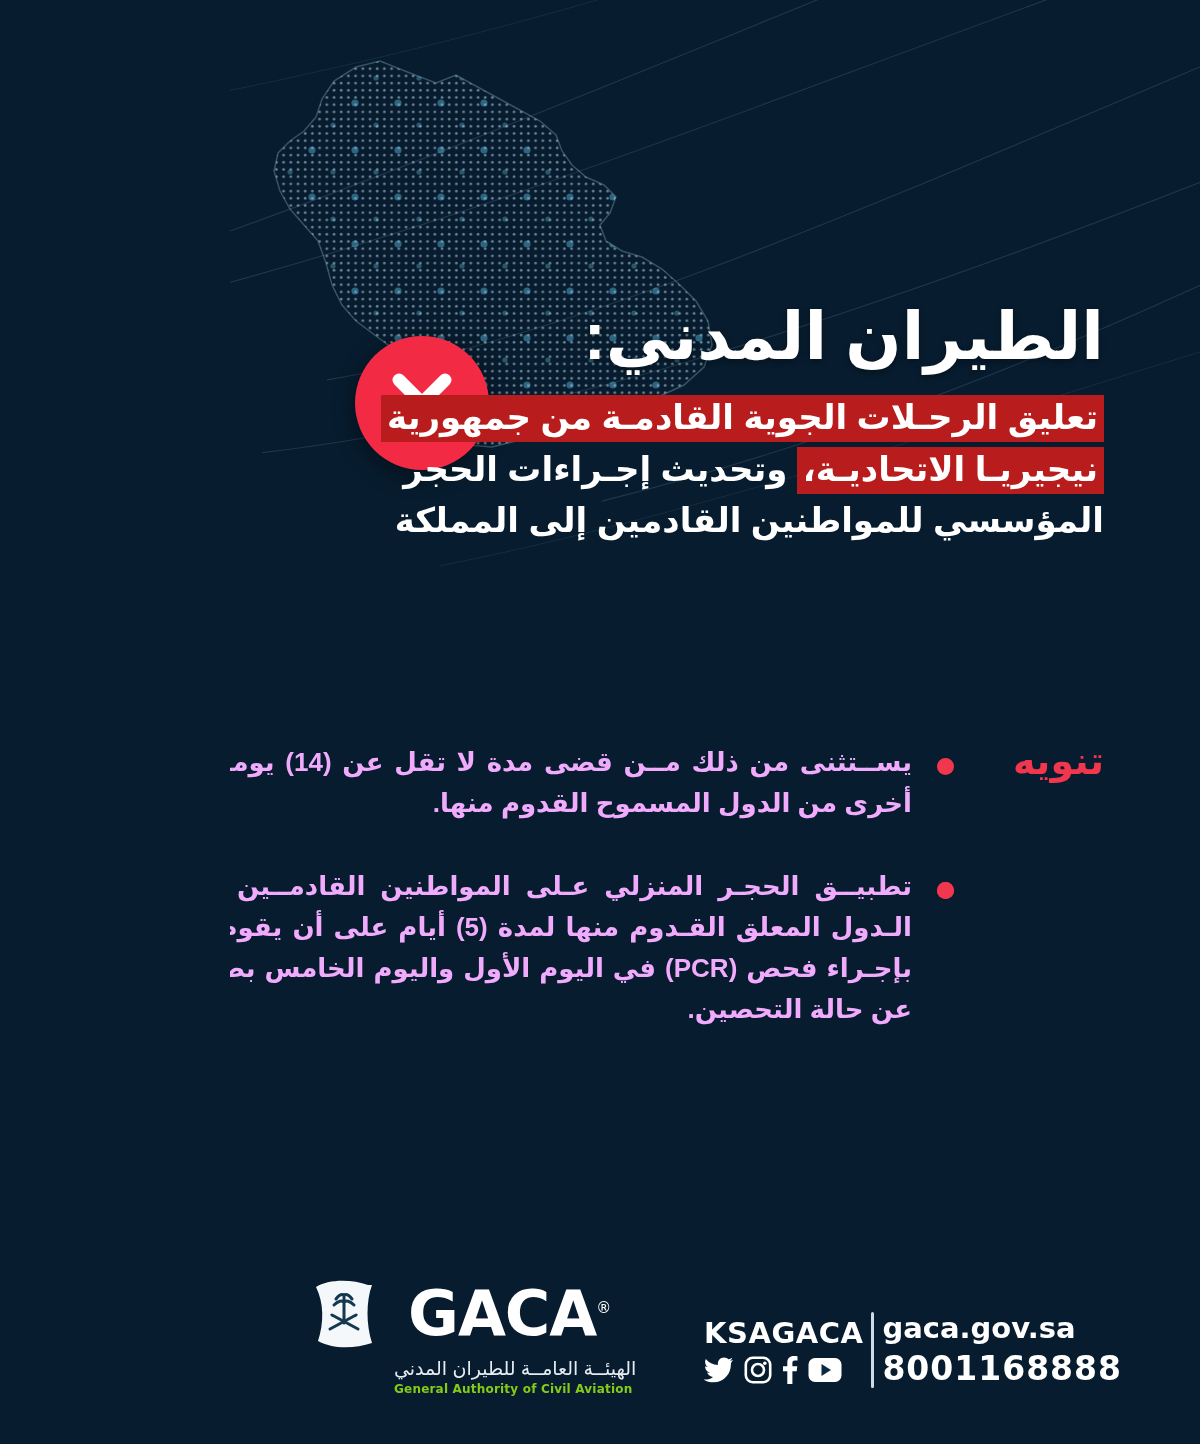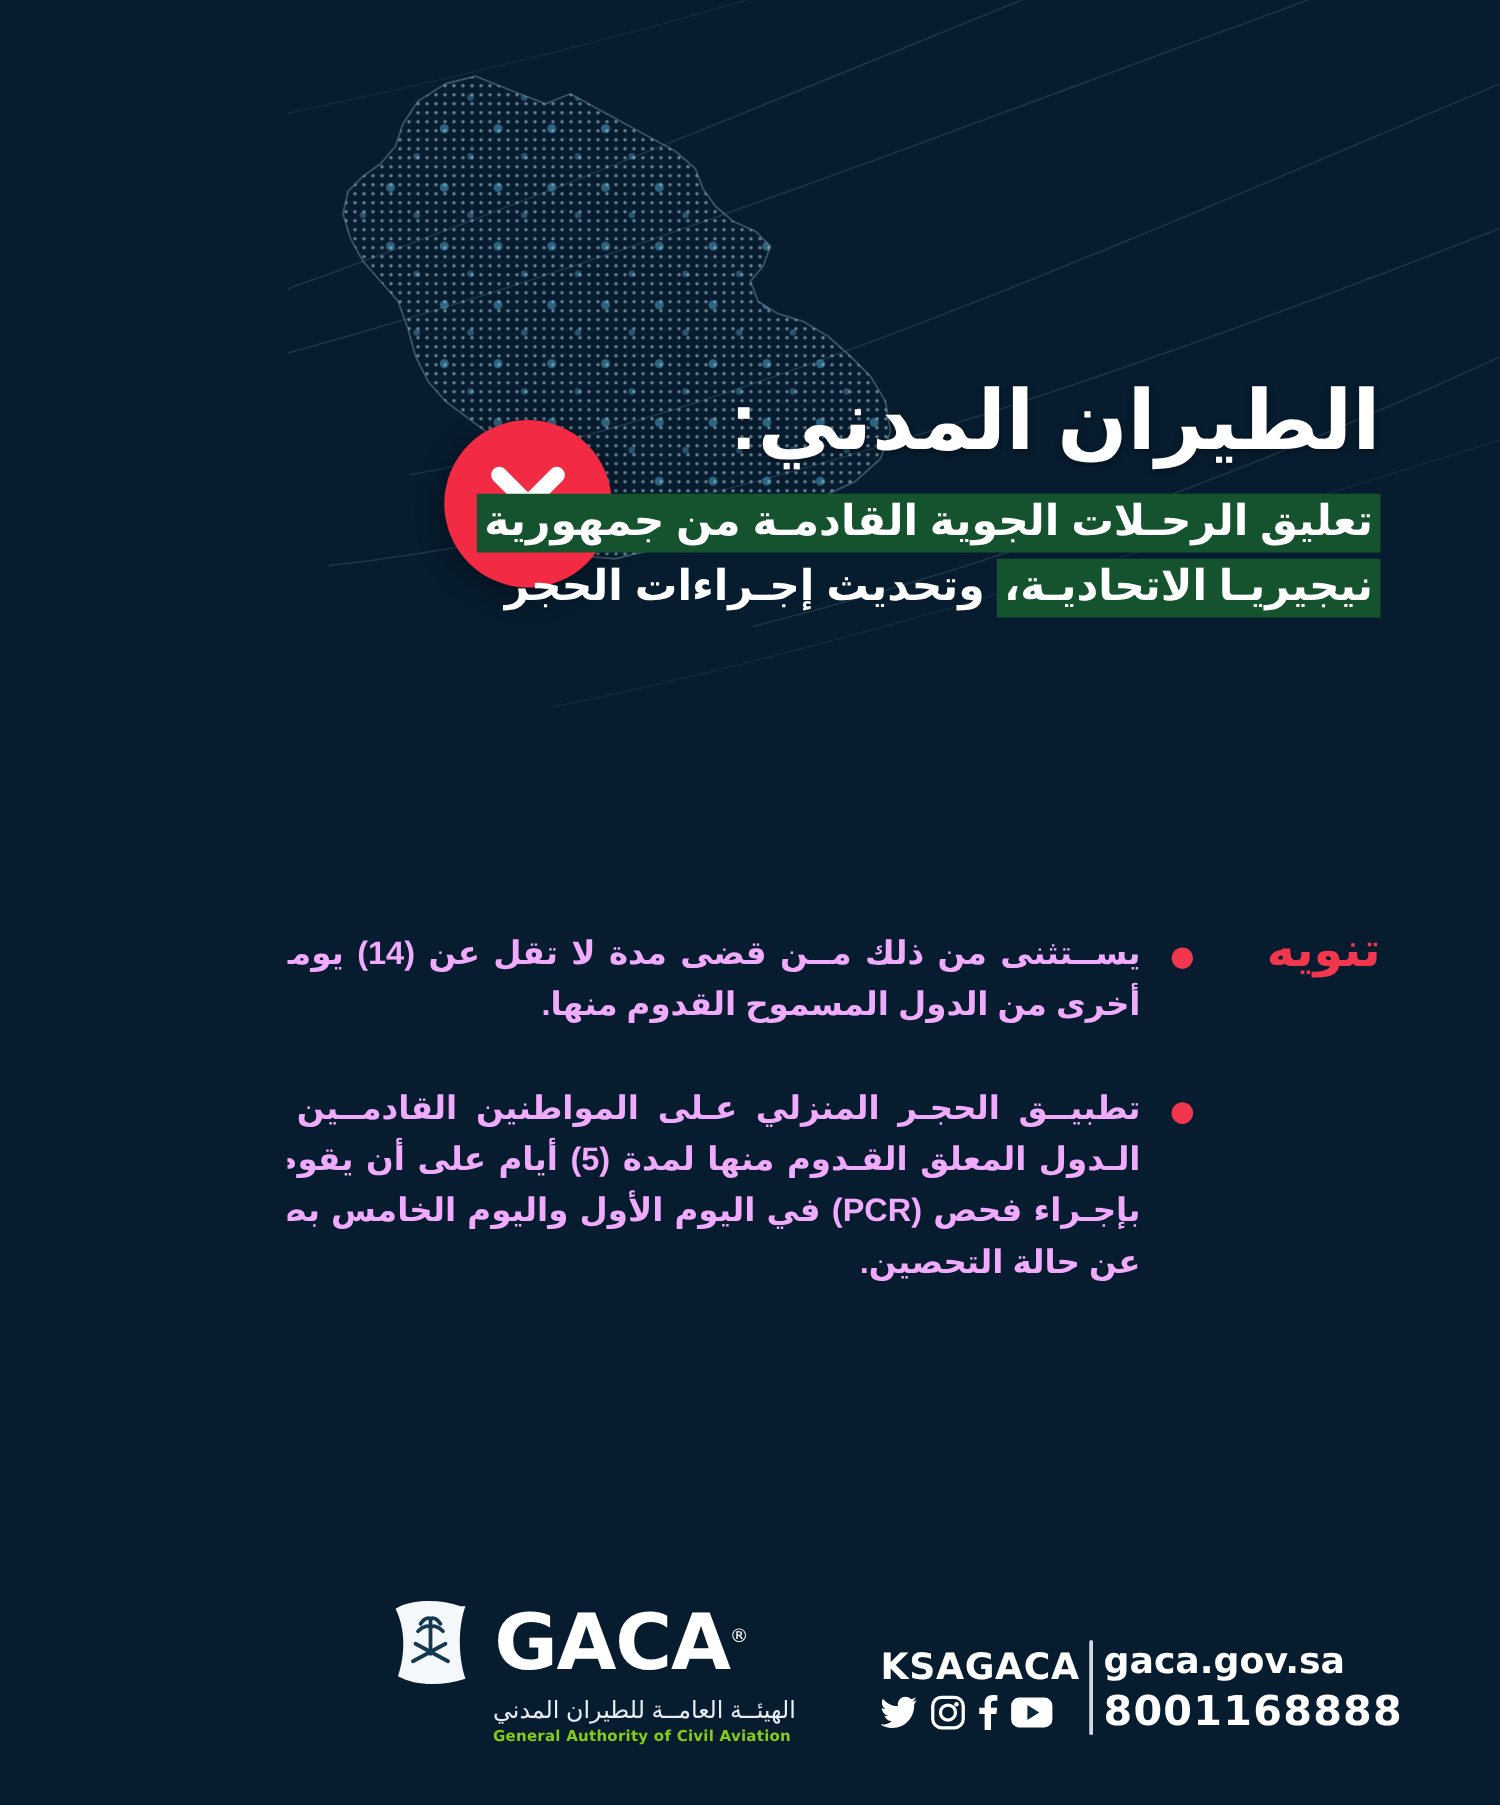--- a/index.html
+++ b/index.html
@@ -76,21 +76,21 @@
     text-shadow: 0 2px 6px rgba(0,0,0,0.35);
   }
   .headline-body {
     font-size: 34px;
     font-weight: 700;
     line-height: 1.52;
     color: #ffffff;
     margin: 0;
   }
   .hl {
-    background: #14532d;
+    background: #b91c1c;
     color: #ffffff;
     padding: 3px 6px 6px 6px;
     box-decoration-break: clone;
     -webkit-box-decoration-break: clone;
   }
 
   
   .notice {
     position: absolute;
     right: 96px;
@@ -152,21 +152,21 @@
     left: 78px;
     bottom: 0;
     display: flex;
     flex-direction: column;
     align-items: flex-start;
     direction: ltr;
   }
   .logo-row {
     display: flex;
     align-items: center;
-    gap: 9px;
+    gap: 22px;
   }
   .logo-mark { display: block; }
   .logo-word {
     font-size: 62px;
     font-weight: 700;
     letter-spacing: -1px;
     color: #ffffff;
     line-height: 0.92;
     position: relative;
     font-family: "DejaVu Sans", sans-serif;
@@ -310,20 +310,21 @@
         <line x1="62" y1="16" x2="16" y2="62"></line>
       </g>
     </svg>
   </div>
 
   <div class="headline">
     <h1 class="headline-title">الطيران المدني:</h1>
     <p class="headline-body">
       <span class="hl">تعليق الرحـلات الجوية القادمـة من جمهورية</span><br>
       <span class="hl">نيجيريـا الاتحاديـة،</span><span> وتحديث إجـراءات الحجر</span><br>
+      <span>المؤسسي للمواطنين القادمين إلى المملكة</span>
     </p>
   </div>
 
   <div class="notice">
     <div class="notice-label">تنويه</div>
     <ul class="bullets">
       <li class="bullet">
         <span class="bullet-dot"></span>
         <span class="bullet-text">يســتثنى من ذلك مــن قضى مدة لا تقل عن (14) يومـا في دولة أخرى من الدول المسموح القدوم منها.</span>
       </li>

